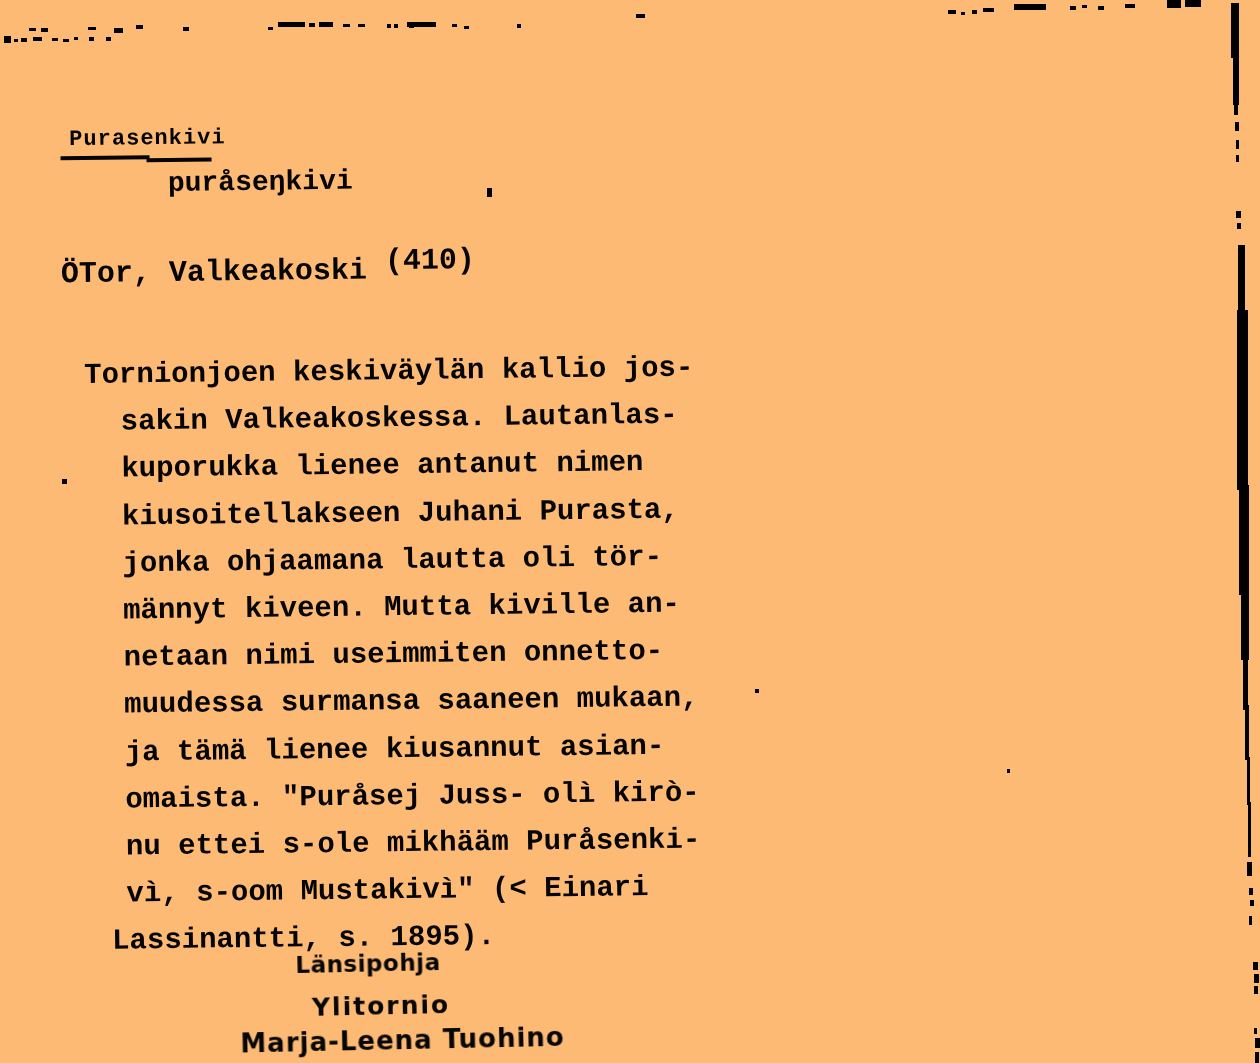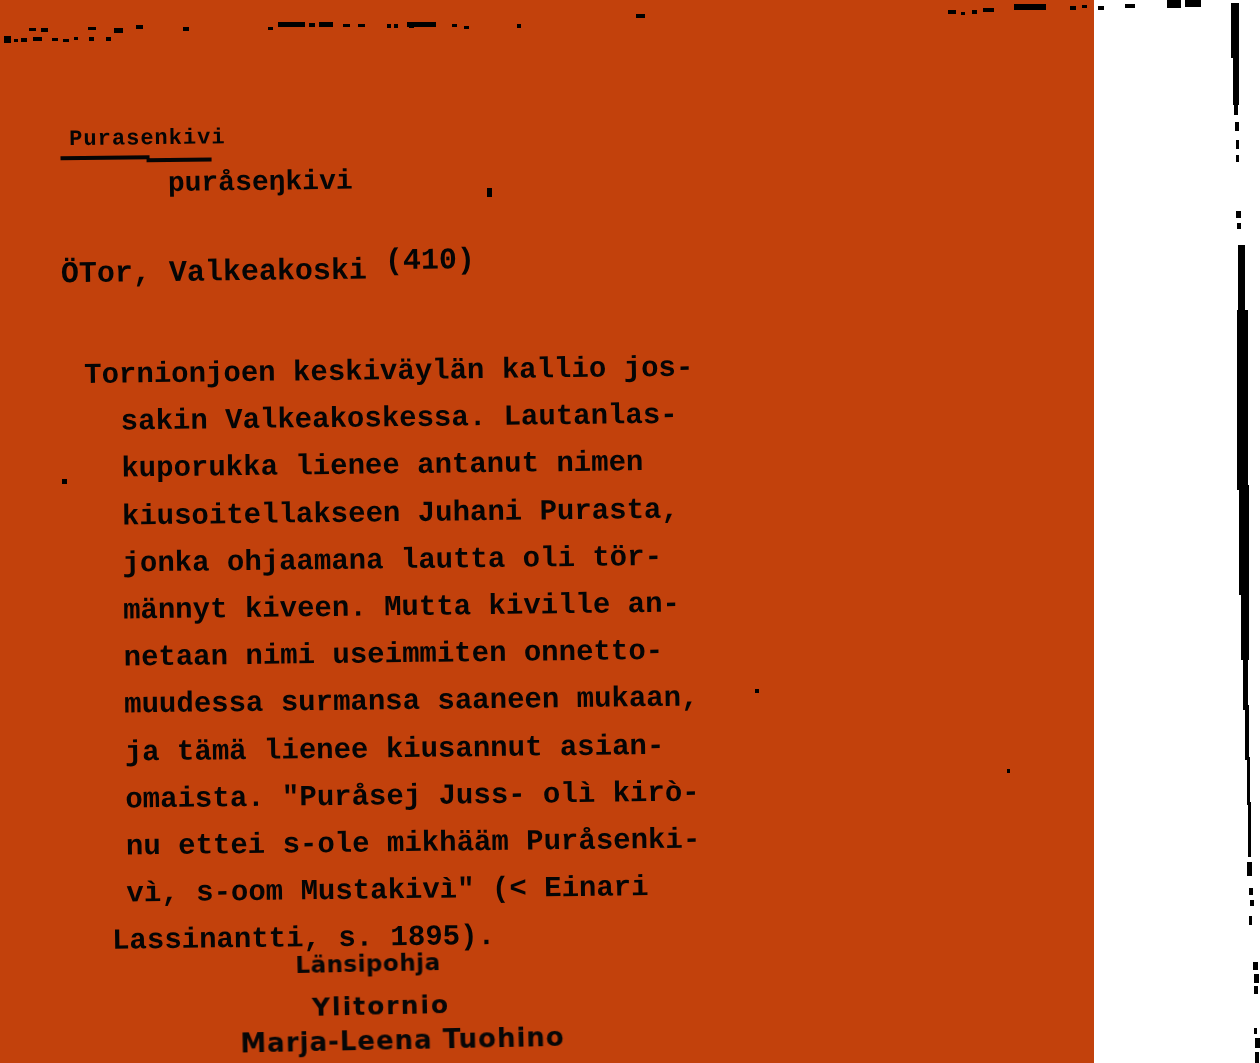--- a/index.html
+++ b/index.html
@@ -1,21 +1,21 @@
 <!DOCTYPE html>
 <html><head>
 <meta charset="utf-8">
 <style>
   html, body { margin:0; padding:0; }
   body {
     width:1260px; height:1063px; overflow:hidden; position:relative;
     background:#ffffff; color:#000000;
     font-family:"Liberation Mono", monospace;
   }
-  .page { position:absolute; left:0; top:0; width:1058px; height:1063px; background:#c2410c;padding-left:36px; }
+  .page { position:absolute; left:0; top:0; width:1260px; height:1063px; background:#fdba74; }
 
   
   .doc {
     position:absolute; left:0; top:0; width:1260px; height:1063px;
     transform:rotate(-0.7deg); transform-origin:80px 360px;
     font-weight:bold; color:#050505;
   }
 
   .headword {
     position:absolute; left:72px; top:127px;

